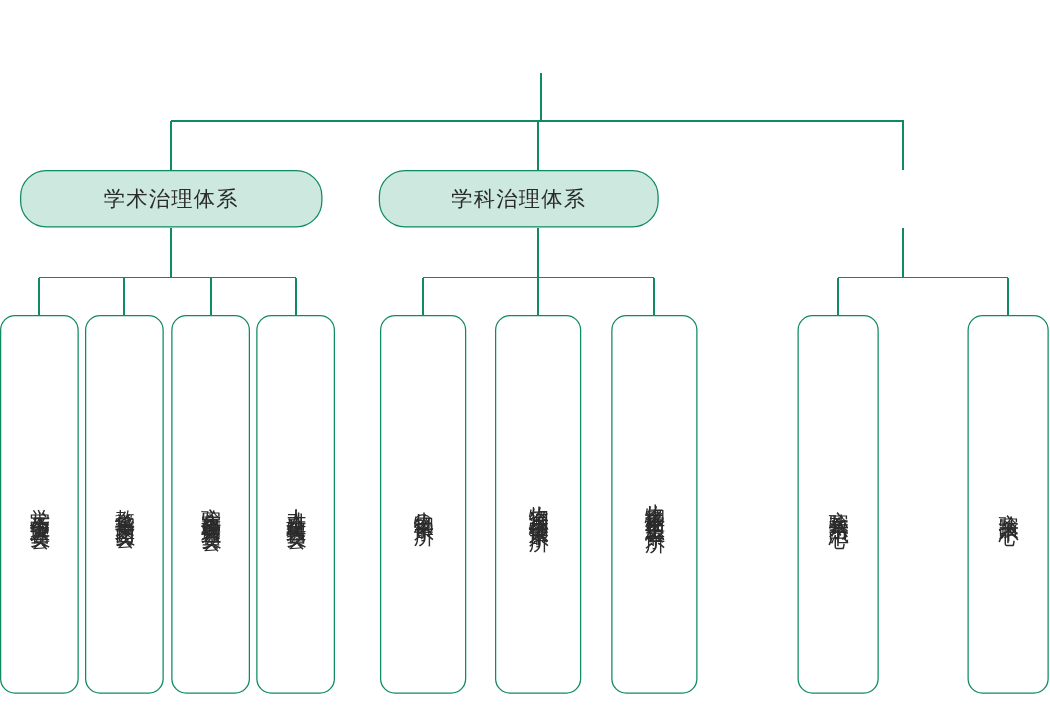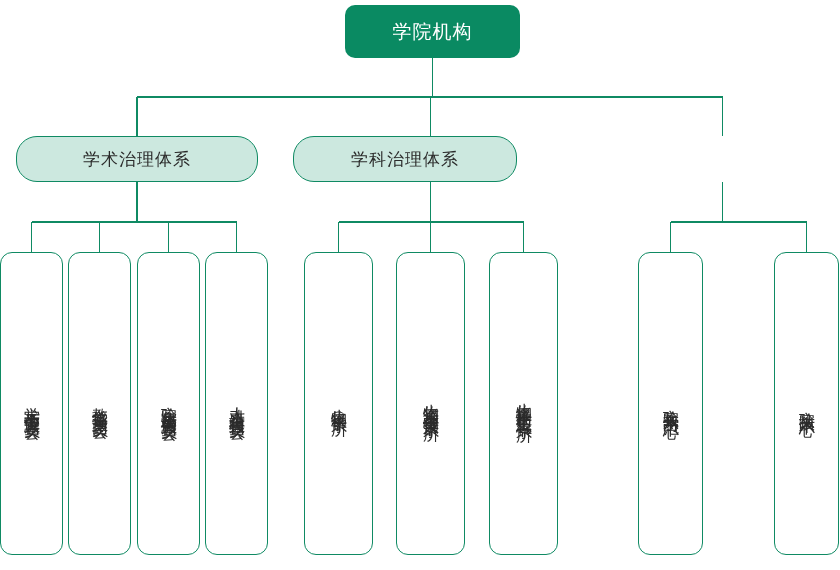--- a/index.html
+++ b/index.html
@@ -89,28 +89,25 @@
       <path d="M 430.5 222 L 430.5 252"></path>
       <path d="M 523.5 222 L 523.5 252"></path>
 
       <path d="M 722.5 182 L 722.5 222"></path>
       <path d="M 670.5 222 L 806.5 222"></path>
       <path d="M 670.5 222 L 670.5 252"></path>
       <path d="M 806.5 222 L 806.5 252"></path>
     </g>
   </svg>
 
-  <div class="node node-root" style="left:345px; top:5px; width:175px; height:53px;">
-    <span>学院机构</span>
-  </div>
 
   <div class="node node-group" style="left:16px; top:136px; width:242px; height:46px;">
     <span>学术治理体系</span>
   </div>
-  <div class="node node-group" style="left:293px; top:136px; width:224px; height:46px;">
+  <div class="node node-group" style="left:303px; top:136px; width:224px; height:46px;">
     <span>学科治理体系</span>
   </div>
 
   <div class="node node-leaf" style="left:0px; top:252px; width:63px; height:303px;">
     <span class="vtext">学术与学位管理委员会</span>
   </div>
   <div class="node node-leaf" style="left:68px; top:252px; width:63px; height:303px;">
     <span class="vtext">教学指导专门委员会</span>
   </div>
   <div class="node node-leaf" style="left:137px; top:252px; width:63px; height:303px;">

